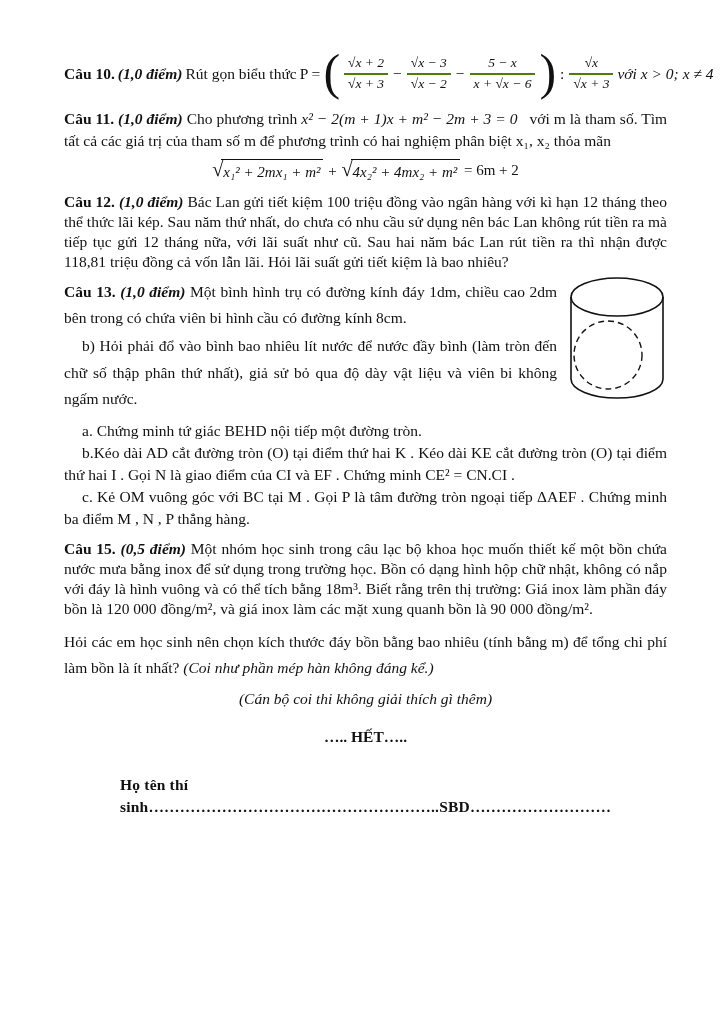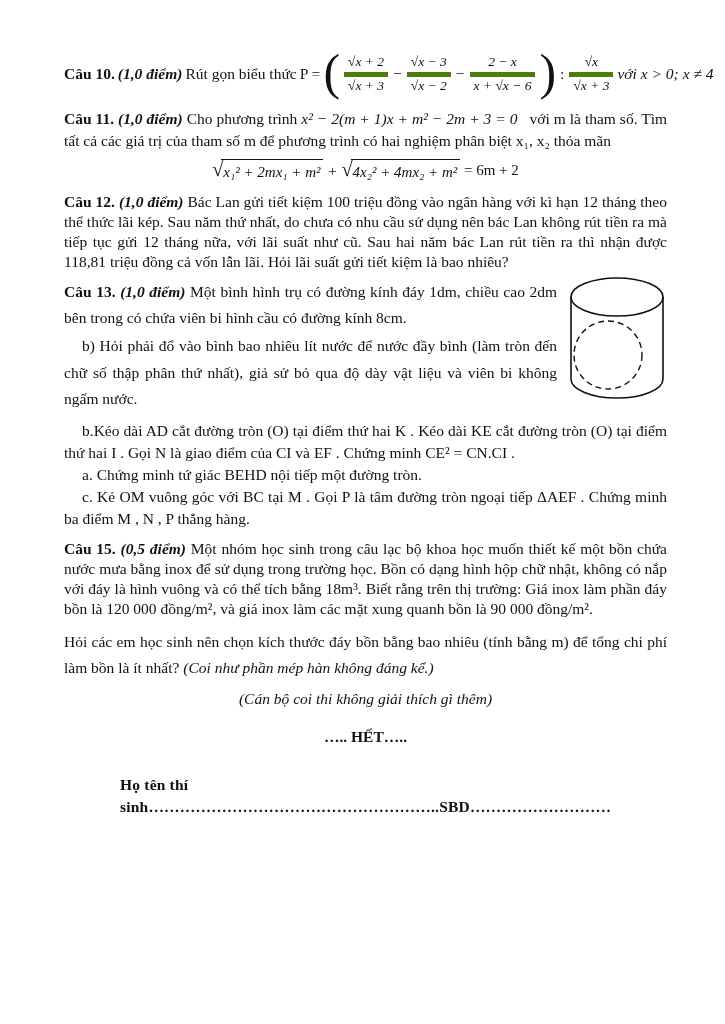--- a/index.html
+++ b/index.html
@@ -42,21 +42,21 @@
   .q10-line .txt { white-space: nowrap; }
   .frac {
     display: inline-block;
     vertical-align: middle;
     text-align: center;
     font-size: 13.5px;
     font-style: italic;
     line-height: 1.25;
     margin: 0 1px;
   }
-  .frac .num { display: block; padding: 0 4px 1px 4px; border-bottom: 5px solid #4d7c0f; }
+  .frac .num { display: block; padding: 0 4px 1px 4px; border-bottom: 2px solid #4d7c0f; }
   .frac .den { display: block; padding: 1px 4px 0 4px; }
   .bigparen {
     font-size: 50px;
     font-weight: 300;
     line-height: 0.9;
     display: inline-block;
     vertical-align: middle;
     transform: translateY(-2px);
   }
   .op { display: inline-block; vertical-align: middle; padding: 0 1px; }
@@ -111,21 +111,21 @@
       <span class="num">√x + 2</span>
       <span class="den">√x + 3</span>
     </span>
     <span class="op">−</span>
     <span class="frac">
       <span class="num">√x − 3</span>
       <span class="den">√x − 2</span>
     </span>
     <span class="op">−</span>
     <span class="frac">
-      <span class="num">2 − x</span>
+      <span class="num">5 − x</span>
       <span class="den">x + √x − 6</span>
     </span>
     <span class="bigparen">)</span>
     <span class="op">:</span>
     <span class="frac">
       <span class="num">√x</span>
       <span class="den">√x + 3</span>
     </span>
     <span class="txt mi">với  x &gt; 0; x ≠ 4</span>
   </div>
@@ -156,22 +156,22 @@
       <line x1="4" y1="22" x2="4" y2="104" stroke="#111" stroke-width="1.6"></line>
       <line x1="96" y1="22" x2="96" y2="104" stroke="#111" stroke-width="1.6"></line>
       <path d="M 4 104 A 46 19 0 0 0 96 104" fill="none" stroke="#111" stroke-width="1.6"></path>
       <circle cx="41" cy="80" r="34" fill="none" stroke="#111" stroke-width="1.4" stroke-dasharray="6 4"></circle>
     </svg>
     <p class="para roomy" style="margin-bottom:2px;"><span class="qlabel">Câu 13.</span> <span class="qpoints">(1,0 điểm)</span> <span>Một bình hình trụ có đường kính đáy 1dm, chiều cao 2dm bên trong có chứa viên bi hình cầu có đường kính 8cm.</span></p>
     <p class="indent roomy">b) Hỏi phải đổ vào bình bao nhiêu lít nước để nước đầy bình (làm tròn đến chữ số thập phân thứ nhất), giả sử bỏ qua độ dày vật liệu và viên bi không ngấm nước.</p>
   </div>
 
   <div style="margin-top:8px;">
+    <p class="indent">a. Chứng minh tứ giác BEHD  nội tiếp một đường tròn.</p>
     <p class="indent">b.Kéo dài AD  cắt đường tròn (O) tại điểm thứ hai K . Kéo dài KE  cắt đường tròn (O) tại điểm thứ hai I . Gọi N  là giao điểm của CI  và EF . Chứng minh CE² = CN.CI .</p>
-    <p class="indent">a. Chứng minh tứ giác BEHD  nội tiếp một đường tròn.</p>
     <p class="indent">c. Kẻ OM  vuông góc với BC  tại M . Gọi P  là tâm đường tròn ngoại tiếp ΔAEF . Chứng minh ba điểm M , N , P  thẳng hàng.</p>
   </div>
 
   <div style="margin-top:9px;">
     <p class="para tight"><span class="qlabel">Câu 15.</span> <span class="qpoints">(0,5 điểm)</span> <span>Một nhóm học sinh trong câu lạc bộ khoa học muốn thiết kế một bồn chứa nước mưa bằng inox để sử dụng trong trường học. Bồn có dạng hình hộp chữ nhật, không có nắp với đáy là hình vuông và có thể tích bằng 18m³. Biết rằng trên thị trường: Giá inox làm phần đáy bồn là 120 000 đồng/m², và giá inox làm các mặt xung quanh bồn là 90 000 đồng/m².</span></p>
     <p class="para roomy" style="margin-top:10px;"><span>Hỏi các em học sinh nên chọn kích thước đáy bồn bằng bao nhiêu (tính bằng m) để tổng chi phí làm bồn là ít nhất? </span><span class="mi">(Coi như phần mép hàn không đáng kể.)</span></p>
   </div>
 
   <div>
     <div class="center exam-note">(Cán bộ coi thi không giải thích gì thêm)</div>

